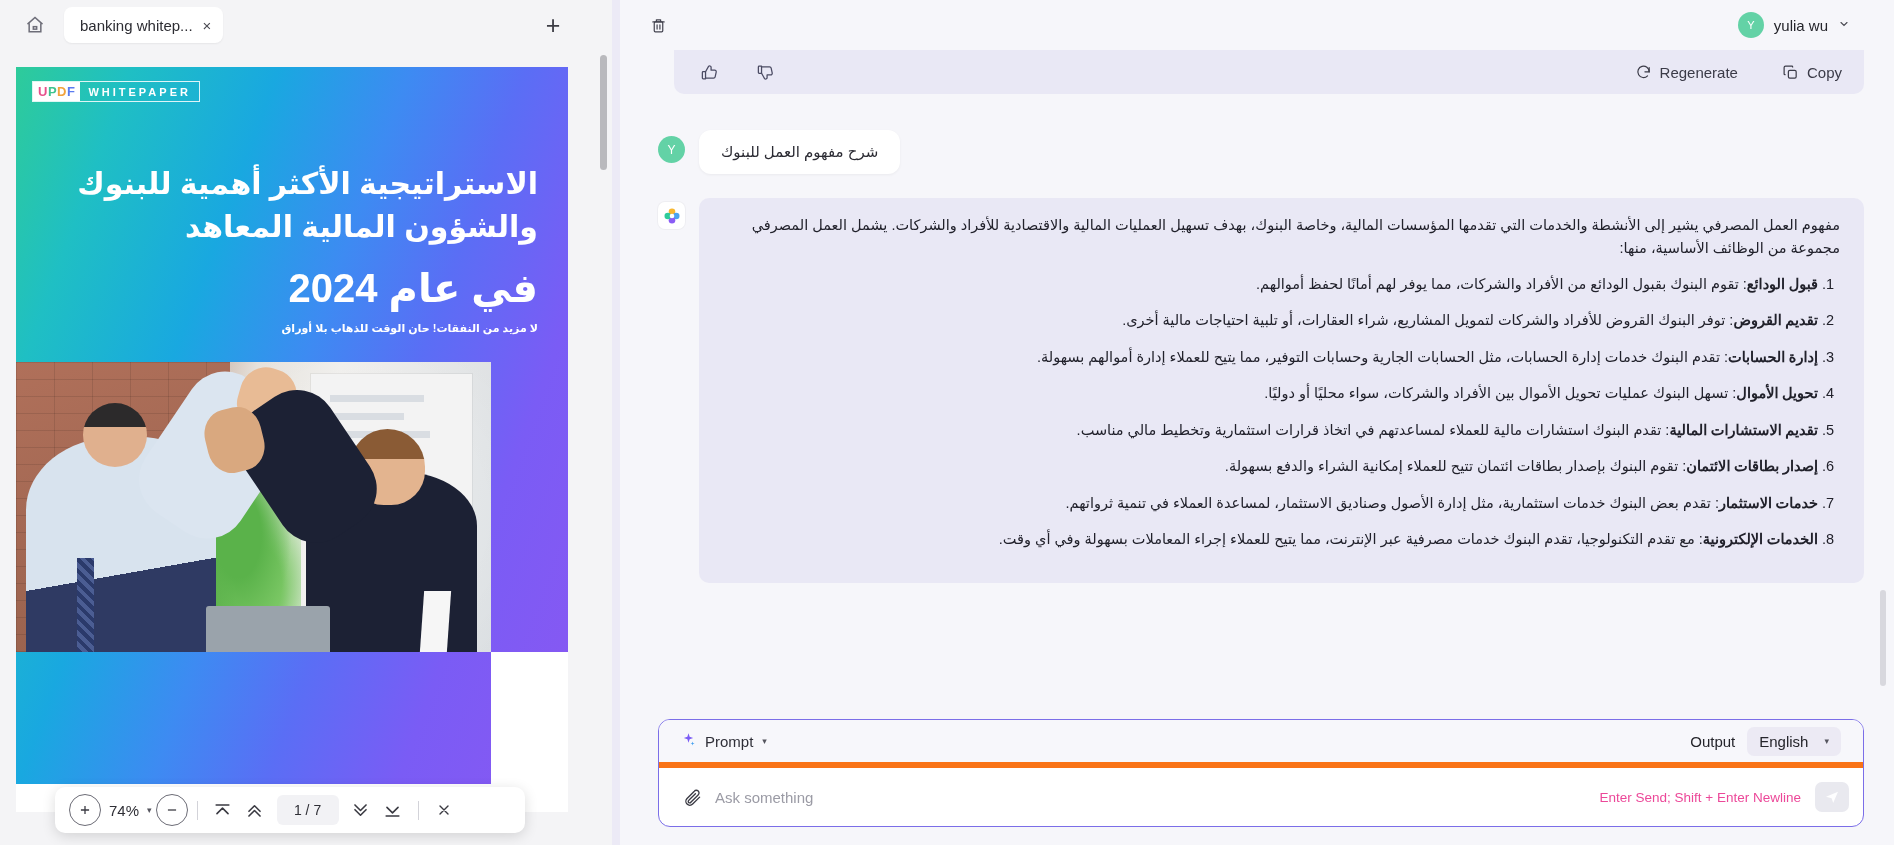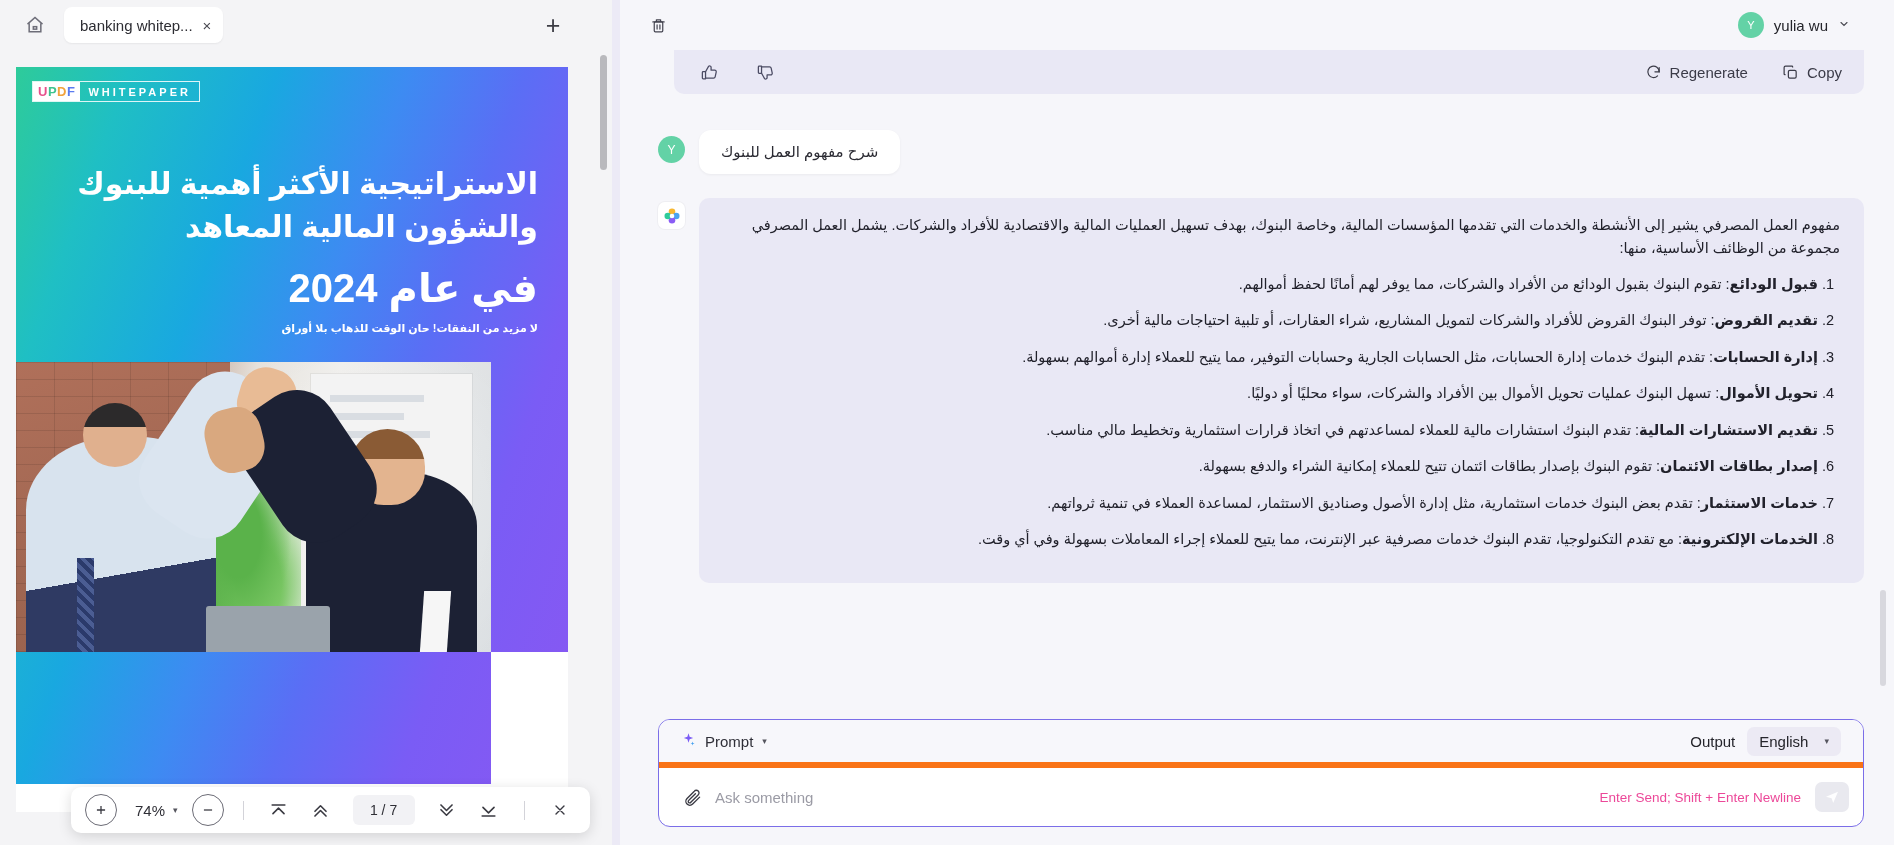--- a/index.html
+++ b/index.html
@@ -161,25 +161,25 @@
     position:absolute; top:0; left:0; width:7px; height:115px;
     background:#b9b9bd; border-radius:4px;
   }
   .pane-divider {
     position:absolute; right:0; top:0; width: 8px; height:845px;
     background:#eceaf6;
   }
 
   
   .pdf-toolbar {
-    position:absolute; left: 71px; bottom: 12px;
+    position:absolute; left: 55px; bottom: 12px;
     height: 46px; min-width: 470px;
     background:#ffffff; border-radius: 10px;
     box-shadow: 0 3px 14px rgba(0,0,0,.14);
-    display:flex; align-items:center; gap: 10px;
+    display:flex; align-items:center; gap: 0;
     padding: 0 14px;
     z-index: 5;
   }
   .tb-btn {
     width: 32px; height: 32px; border-radius: 50%;
     display:flex; align-items:center; justify-content:center;
     color:#3a3a42; cursor:pointer;
   }
   .tb-circle { border:1.6px solid #6c6c76; }
   .tb-zoom { font-size: 15px; color:#2f2f36; padding: 0 4px 0 8px; display:flex; align-items:center; gap:8px; cursor:pointer;}
@@ -213,21 +213,21 @@
 
   .chat-scrollarea {
     position:relative; flex:1; overflow:hidden; padding: 0 30px 0 38px;
   }
   .msg-actions-row {
     display:flex; align-items:center;
     height: 44px; background:#e9e8f5; border-radius: 0 0 10px 10px;
     margin: 0 0 0 16px; padding: 0 22px 0 24px;
   }
   .ic { width:22px;height:22px;display:flex;align-items:center;justify-content:center;cursor:pointer;color:#4b4b63;}
-  .act-right { margin-left:auto; display:flex; align-items:center; gap: 34px; }
+  .act-right { margin-left:auto; display:flex; align-items:center; gap: 44px; }
   .act-btn { display:flex; align-items:center; gap:8px; font-size:15px; color:#3b3b48; cursor:pointer; }
 
   .row-user { display:flex; align-items:flex-start; gap:14px; margin-top: 36px; }
   .avatar-user {
     width:27px;height:27px;border-radius:50%;
     background:#63d2a6;color:#fff;font-size:12px;
     display:flex;align-items:center;justify-content:center; flex:0 0 27px; margin-top: 6px;
   }
   .bubble-user {
     background:#ffffff; border-radius:12px;
@@ -242,21 +242,21 @@
   }
   .bubble-ai {
     flex:1; background:#e9e8f5; border-radius:10px;
     padding: 16px 24px 18px 16px;
     direction: rtl; text-align: right;
     font-size: 14.5px; color:#21212b; line-height: 1.62;
   }
   .bubble-ai p { margin-bottom: 12px; }
   .bubble-ai ol { list-style: decimal; padding-right: 22px; }
   .bubble-ai ol li { margin-bottom: 13px; }
-  .bubble-ai b { font-weight: 700; }
+  .bubble-ai b { font-weight: 700; font-family: Liberation Serif, serif; }
 
   .chat-scrollbar { position:absolute; right:8px; top:540px; width:6px; height:96px; background:#d8d8de; border-radius:4px; }
 
   
   .composer-wrap { padding: 0 30px 18px 38px; }
   .composer {
     border: 1.6px solid #7b6ee8; border-radius: 12px; background:#ffffff;
     overflow:hidden;
   }
   .composer-top {

